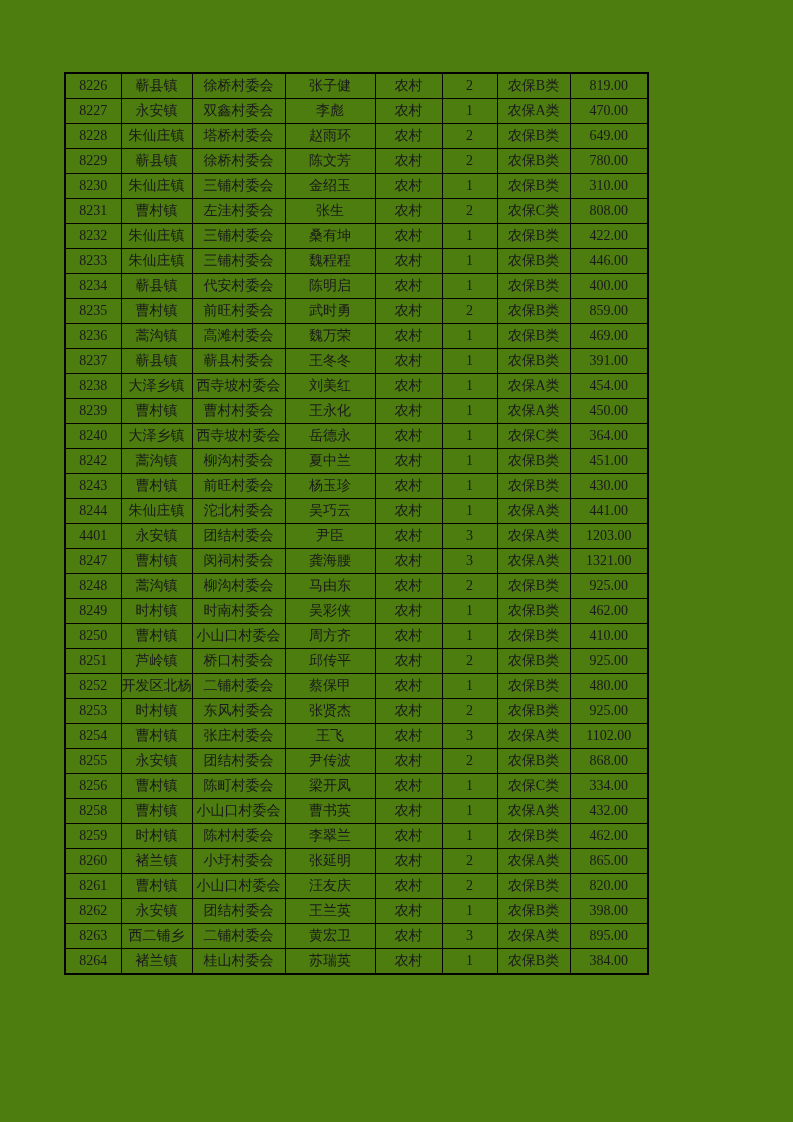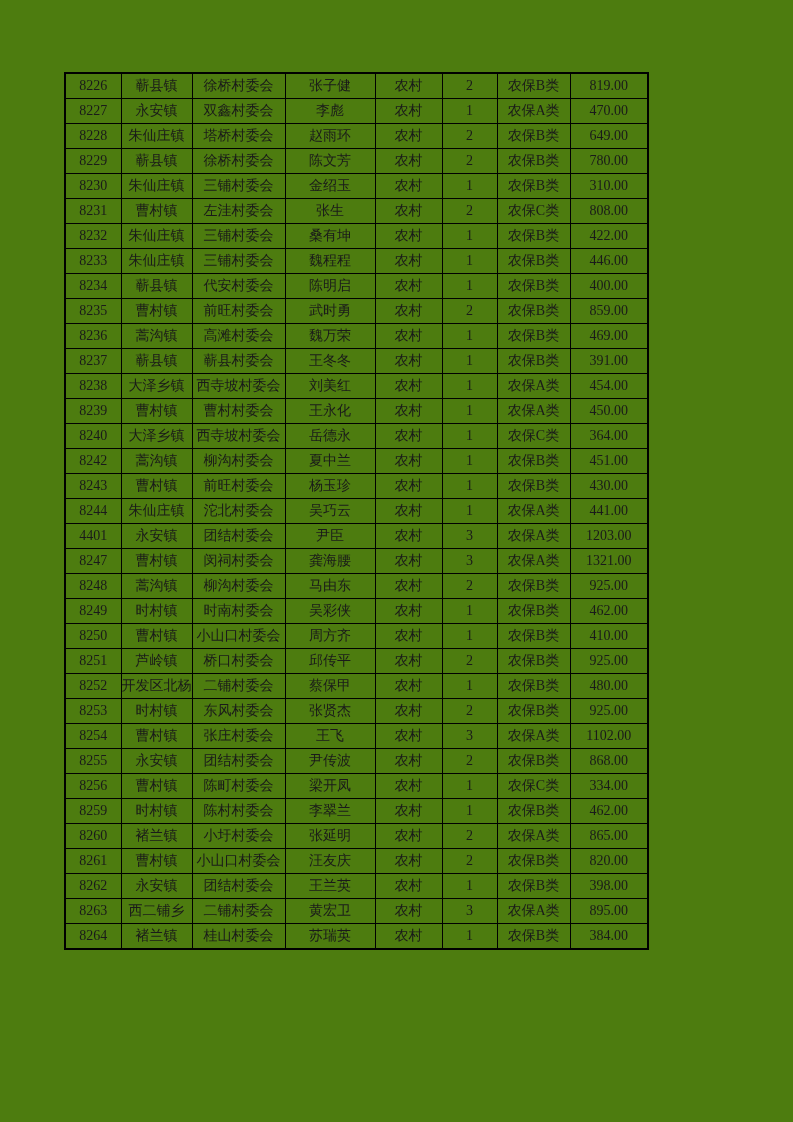--- a/index.html
+++ b/index.html
@@ -341,20 +341,30 @@
     <td>8256</td>
     <td>曹村镇</td>
     <td>陈町村委会</td>
     <td>梁开凤</td>
     <td>农村</td>
     <td>1</td>
     <td>农保C类</td>
     <td>334.00</td>
   </tr>
         <tr>
+    <td>8258</td>
+    <td>曹村镇</td>
+    <td>小山口村委会</td>
+    <td>曹书英</td>
+    <td>农村</td>
+    <td>1</td>
+    <td>农保A类</td>
+    <td>432.00</td>
+  </tr>
+        <tr>
     <td>8259</td>
     <td>时村镇</td>
     <td>陈村村委会</td>
     <td>李翠兰</td>
     <td>农村</td>
     <td>1</td>
     <td>农保B类</td>
     <td>462.00</td>
   </tr>
         <tr>

